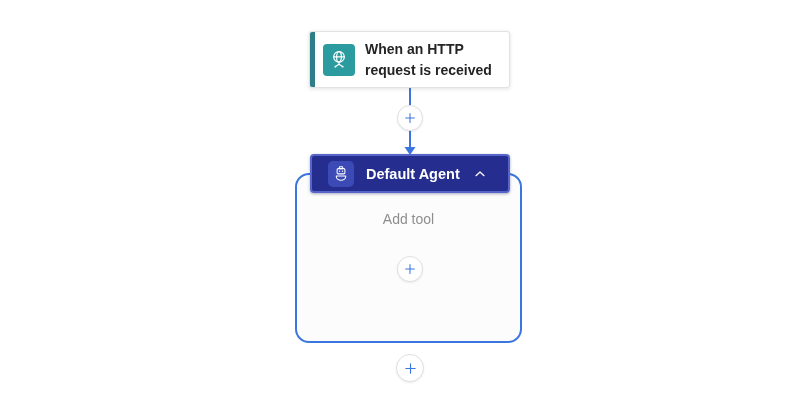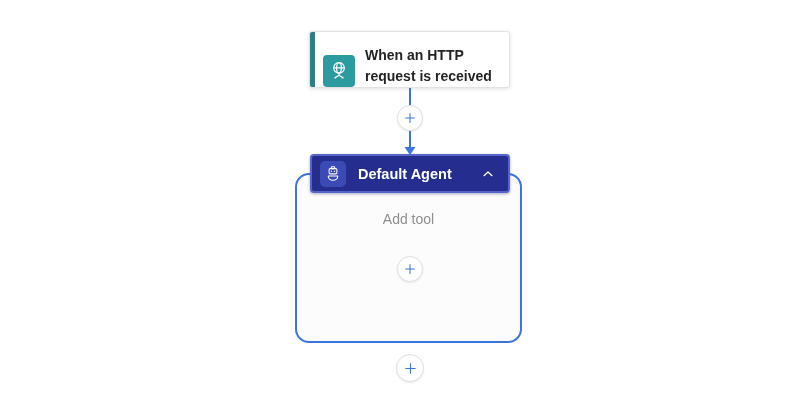--- a/index.html
+++ b/index.html
@@ -19,21 +19,21 @@
   .trigger-card {
     position: absolute;
     left: 309px; top: 31px;
     width: 201px; height: 57px;
     box-sizing: border-box;
     background: #fff;
     border: 1px solid var(--card-border, #e2e2e2);
     border-radius: 3px;
     box-shadow: 0 1px 4px rgba(0,0,0,0.12);
     display: flex;
-    align-items: flex-end;
+    align-items: center;
     cursor: pointer;
     z-index: 2;
   }
   .trigger-stripe {
     position: absolute;
     left: 0; top: 0; bottom: 0;
     width: 5px;
     background: var(--trigger-stripe-teal, #2e7e89);
     border-radius: 2px 0 0 2px;
   }
@@ -112,21 +112,21 @@
     position: absolute;
     left: 310px; top: 154px;
     width: 200px; height: 39px;
     box-sizing: border-box;
     background: var(--agent-navy, #252e8f);
     border: 2px solid var(--agent-border-blue, #5765cb);
     border-radius: 4px;
     box-shadow: 0 1px 3px rgba(10,20,80,0.35);
     display: flex;
     align-items: center;
-    padding: 0 8px;
+    padding: 0 16px;
     cursor: pointer;
     z-index: 3;
   }
   .agent-tile {
     width: 26px; height: 26px;
     border-radius: 5px;
     background: var(--agent-icon-tile-blue, #3b4ab5);
   }
   .agent-title {
     flex: 1;

